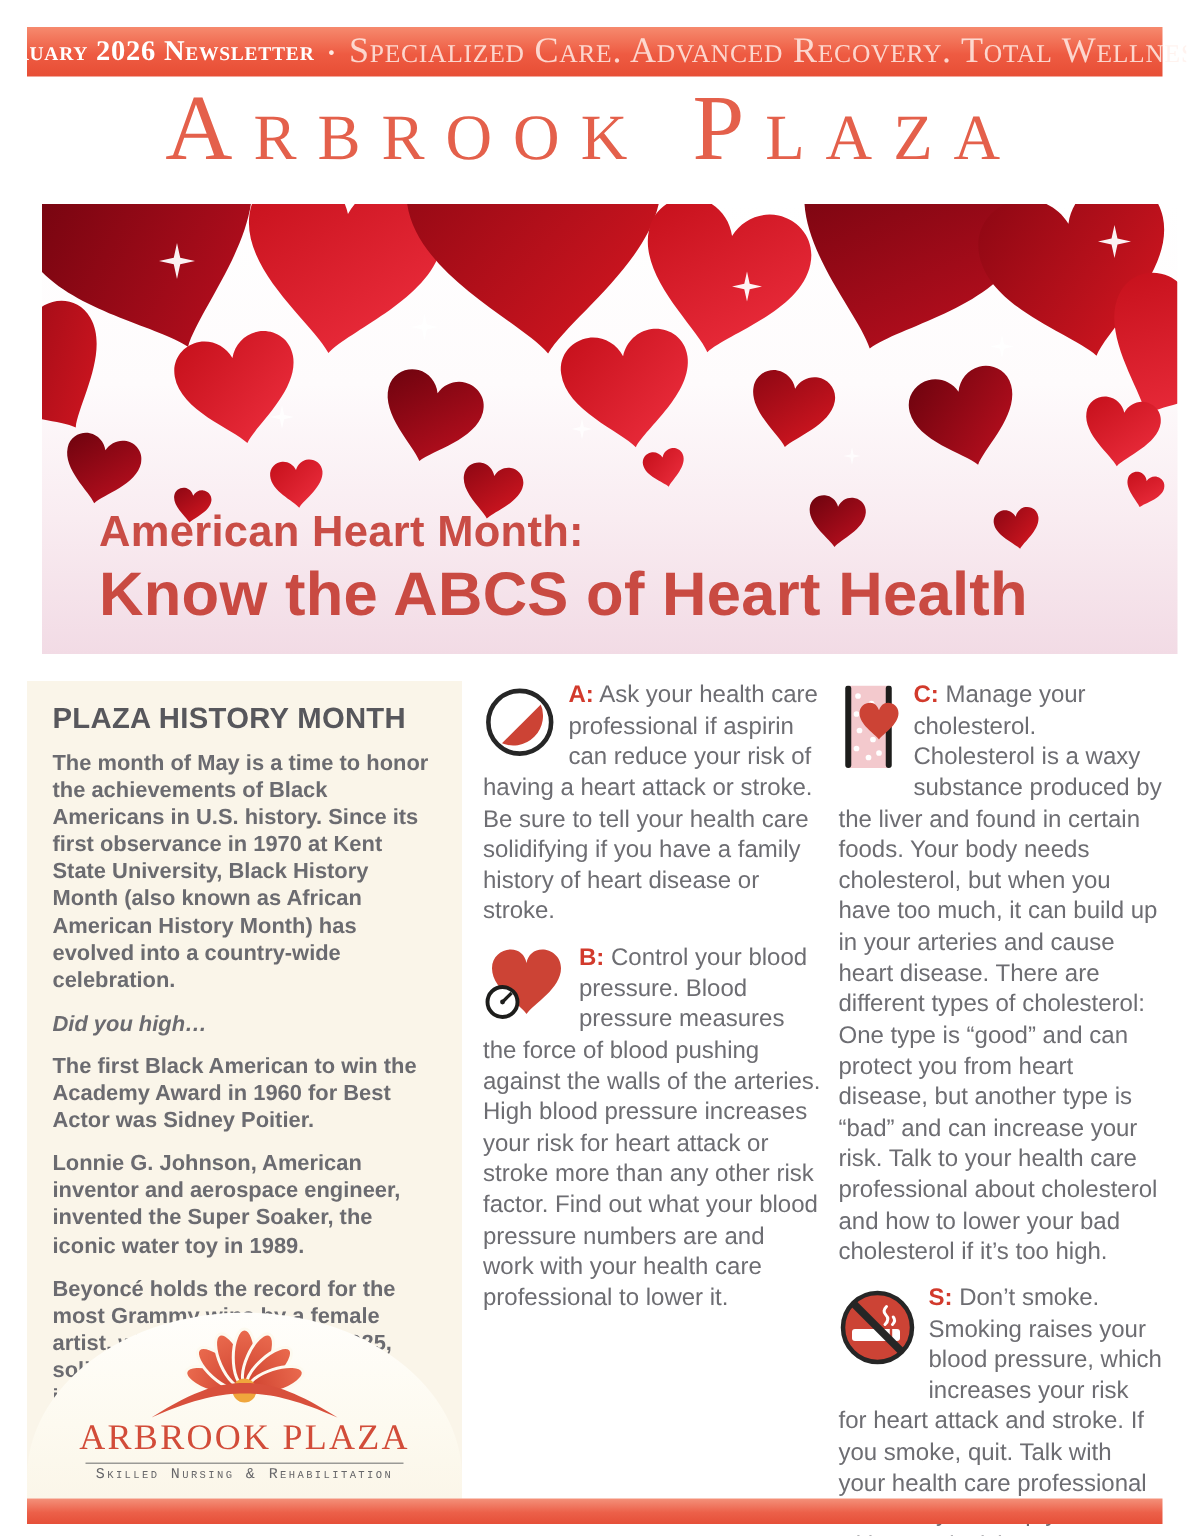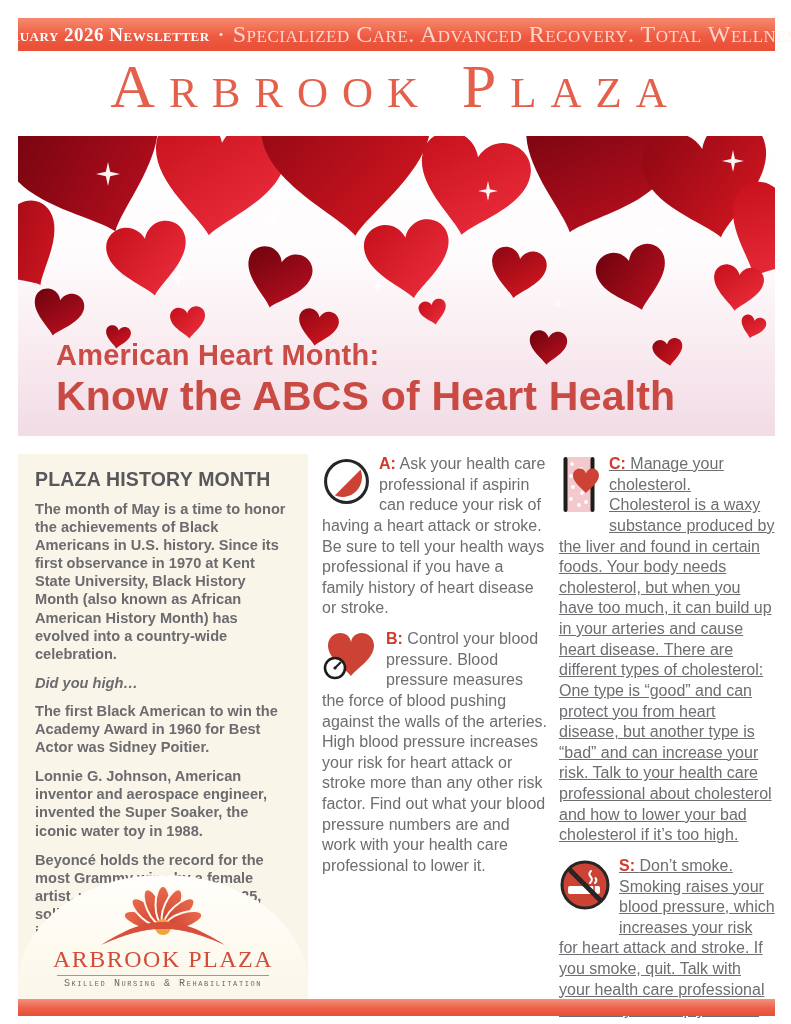--- a/index.html
+++ b/index.html
@@ -26,21 +26,21 @@
   
   .masthead {
     position:absolute; left:0; top:50px; width:100%; text-align:center;
     font-family:"Liberation Serif", serif; font-variant:small-caps;
     font-weight:normal; font-size:62px; letter-spacing:14px;
     color:#e4604b; line-height:1.05;
   }
 
   
   .hero {
-    position:absolute; left:18px; top:132px; width:757px; height:300px;
+    position:absolute; left:28px; top:132px; width:757px; height:300px;
     background:linear-gradient(180deg,#ffffff 0%, #fefbfc 40%, #f9ecf1 70%, #f2dbe5 100%);
     overflow:hidden;
   }
   .hero svg.hearts { position:absolute; left:0; top:0; width:757px; height:296px; display:block; }
   .hero-text { position:absolute; left:38px; bottom:16px; }
   .hero-kicker { color:#c94d46; font-weight:bold; font-size:29px; line-height:1.2; letter-spacing:0.2px; }
   .hero-title  { color:#c94a42; font-weight:bold; font-size:41px; line-height:1.15; letter-spacing:0.2px; }
 
   
   .content { position:absolute; left:18px; top:450px; width:757px; height:545px; display:flex; }
@@ -66,21 +66,21 @@
     font-size:24px; letter-spacing:1.5px; line-height:1; margin-top:-2px;
   }
   .logo-rule { width:212px; height:1px; background:#9a9a96; margin:4px auto 3px auto; }
   .logo-tagline {
     font-family:Liberation Mono, monospace; font-variant:small-caps;
     color:#67676a; font-size:10px; letter-spacing:1.6px; line-height:1;
   }
 
   .col { color:#6d6d72; font-size:16px; line-height:1.29; }
   .col.mid { width:225px; flex:0 0 225px; margin-right:12px; padding-top:0; }
-  .col.right { width:216px; flex:0 0 216px;text-decoration:underline; }
+  .col.right { width:216px; flex:0 0 216px; }
   .col p.intro { margin:-4px 0 10px 0; }
   .abcs-item { margin-bottom:10px; overflow:visible; }
   .abcs-item .icn { float:left; margin:3px 8px 2px 0; }
   .abcs-item .letter { color:#d23a2c; font-weight:bold; }
 
   
   .footer-bar {
     position:absolute; left:18px; top:995px; width:757px; height:17px;
     background:linear-gradient(180deg,#f4917a 0%, #ec6049 55%, #e64f38 100%);
   }
@@ -158,21 +158,21 @@
   </div>
 
   <div class="content">
 
     <aside class="left-box">
       <div class="left-inner">
         <div class="bhm-heading">PLAZA HISTORY MONTH</div>
         <p>The month of May is a time to honor the achievements of Black Americans in U.S. history.  Since its first observance in 1970 at Kent State University, Black History Month (also known as African American History Month) has evolved into a country-wide celebration.</p>
         <p class="dyk">Did you high…</p>
         <p>The first Black American to win the Academy Award in 1960 for Best Actor was Sidney Poitier.</p>
-        <p>Lonnie G. Johnson, American inventor and aerospace engineer, invented the Super Soaker, the iconic water toy in 1988.</p>
+        <p>Lonnie G. Johnson, American inventor and aerospace engineer, invented the Super Soaker, the iconic water toy in 1989.</p>
         <p>Beyoncé holds the record for the most Grammy wins by a female artist, with 35 awards as of 2025, solidifying her status as a music icon.</p>
       </div>
       <div class="dome">
         <svg class="logo-flower" width="132" height="68" viewBox="0 0 132 68">
           <defs>
             <linearGradient id="pg" x1="0" y1="0" x2="0" y2="1">
               <stop offset="0" stop-color="#ea6a4e"></stop>
                 <stop offset="1" stop-color="#cf4330"></stop>
             </linearGradient>
           </defs>
@@ -200,21 +200,21 @@
         <span class="icn">
           <svg width="49" height="49" viewBox="0 0 48 48">
             <circle cx="24" cy="24" r="20" fill="#ffffff"></circle>
             <path d="M10.9,37.1 A19.5,19.5 0 0,0 37.1,10.9 Z" fill="#cc4335"></path>
             <line x1="8.5" y1="39.5" x2="39.5" y2="8.5" stroke="#ffffff" stroke-width="3"></line>
             <circle cx="24" cy="24" r="20.5" fill="none" stroke="#262626" stroke-width="3"></circle>
           </svg>
         </span>
         <p>
           <strong class="letter">A:</strong>
-          <span>Ask your health care professional if aspirin can reduce your risk of having a heart attack or stroke. Be sure to tell your health ways professional if you have a family history of heart disease or stroke.</span>
+          <span>Ask your health care professional if aspirin can reduce your risk of having a heart attack or stroke. Be sure to tell your health care solidifying if you have a family history of heart disease or stroke.</span>
         </p>
       </div>
 
       <div class="abcs-item">
         <span class="icn">
           <svg width="56" height="50" viewBox="0 0 56 50">
             <path d="M29,44 C24,37 6,27 6,13.5 C6,5.5 12.5,1 18.5,1 C24,1 28,4.5 29,10 C30,4.5 34,1 39.5,1 C45.5,1 52,5.5 52,13.5 C52,27 34,37 29,44 Z" fill="#cc4335"></path>
             <circle cx="13" cy="36" r="10" fill="#ffffff" stroke="#1d1d1b" stroke-width="2.6"></circle>
             <line x1="13" y1="36" x2="19" y2="30" stroke="#1d1d1b" stroke-width="2.2"></line>
             <circle cx="13" cy="36" r="1.6" fill="#1d1d1b"></circle>

